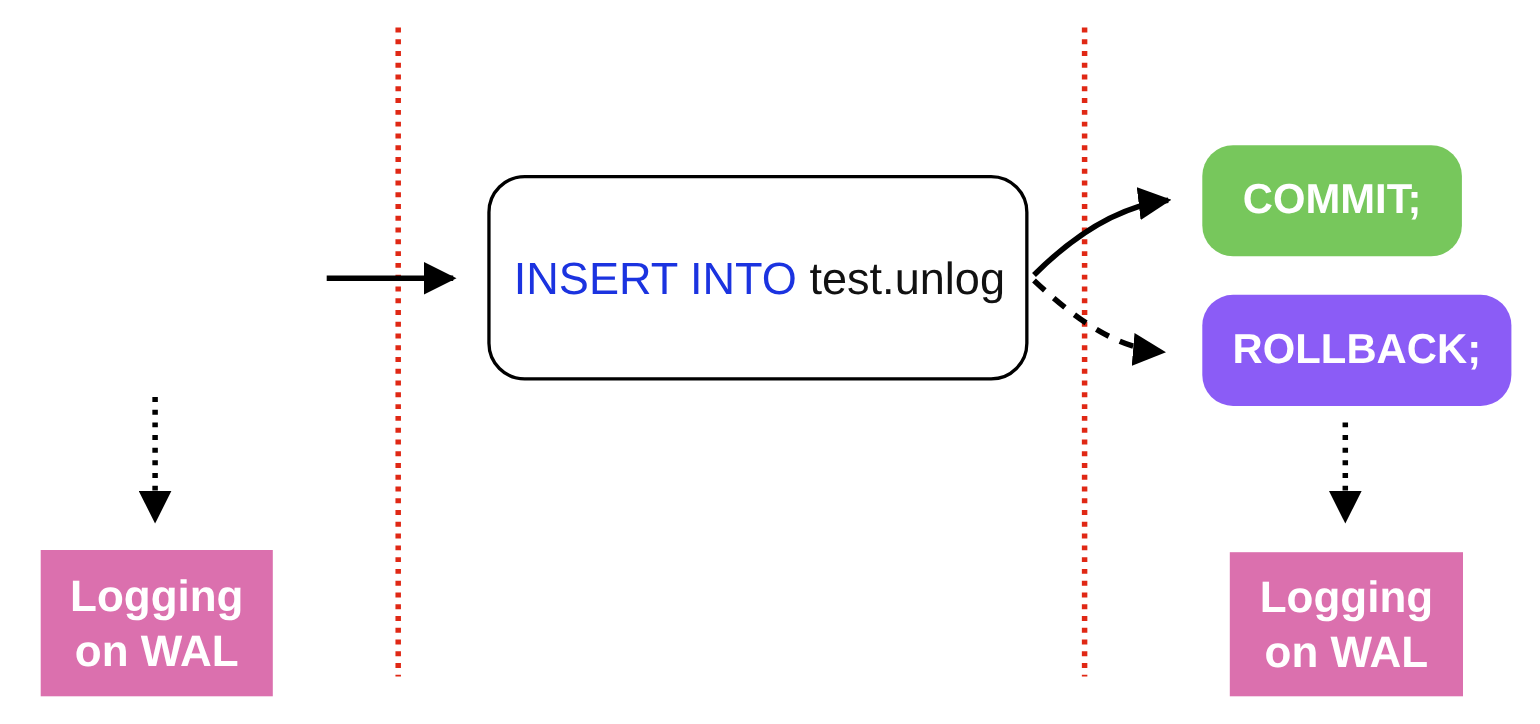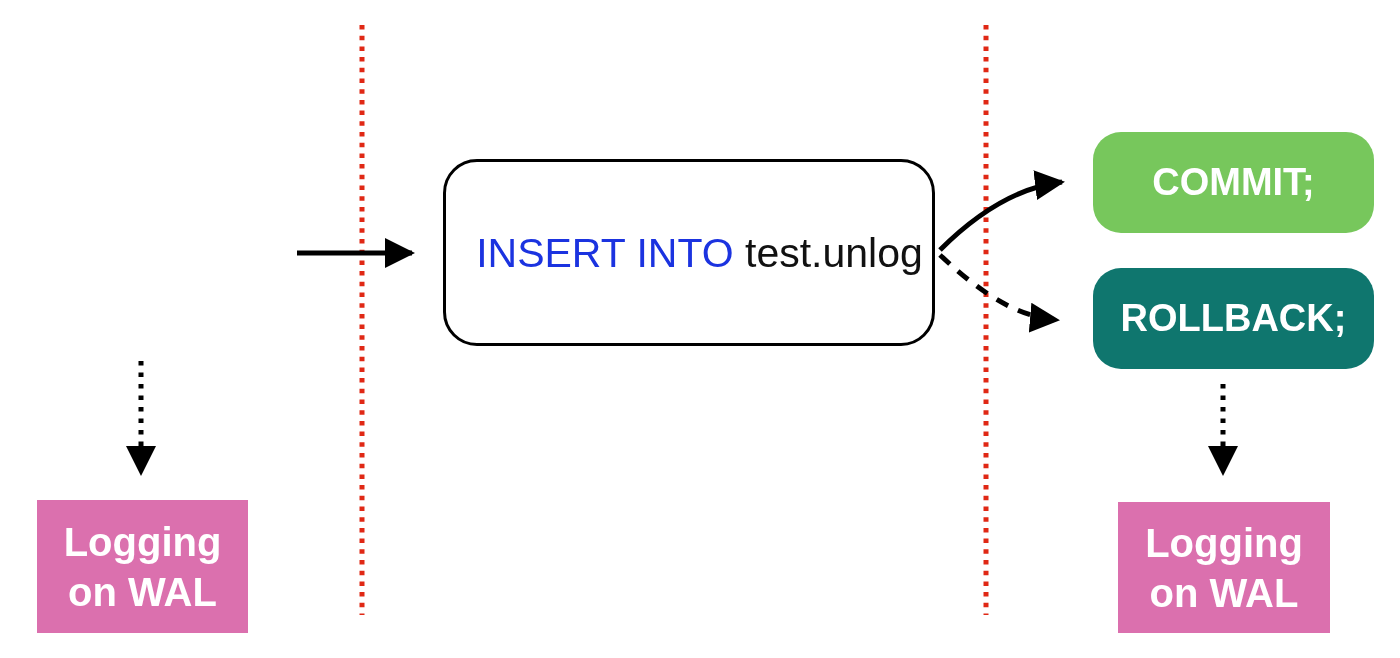--- a/index.html
+++ b/index.html
@@ -37,38 +37,38 @@
   }
   #sql-box {
     left: 443px; top: 159px;
     width: 492px; height: 187px;
     border-radius: 34px;
     background: #ffffff;
     border: 3px solid #000000;
     color: #111111;
     font-weight: normal;
     font-size: 41px;
-    align-items: center;
+    align-items: flex-start;
     padding-left: 21px;
     line-height: 58px;
   }
   .sql-line { white-space: pre; }
   .sql-keyword { color: #1B33E0; }
   #commit-box {
     left: 1093px; top: 132px;
-    width: 281px; height: 101px;
+    width: 236px; height: 101px;
     border-radius: 28px;
     background: #77C75C;
     font-size: 38px;
   }
   #rollback-box {
     left: 1093px; top: 268px;
     width: 281px; height: 101px;
     border-radius: 28px;
-    background: #0f766e;
+    background: #8b5cf6;
     font-size: 38px;
   }
   .wal-box {
     background: #DB70AE;
     font-size: 40px;
     line-height: 50px;
     text-align: center;
   }
   #wal-left-box  { left: 37px;   top: 500px; width: 211px; height: 133px; }
   #wal-right-box { left: 1118px; top: 502px; width: 212px; height: 131px; }

